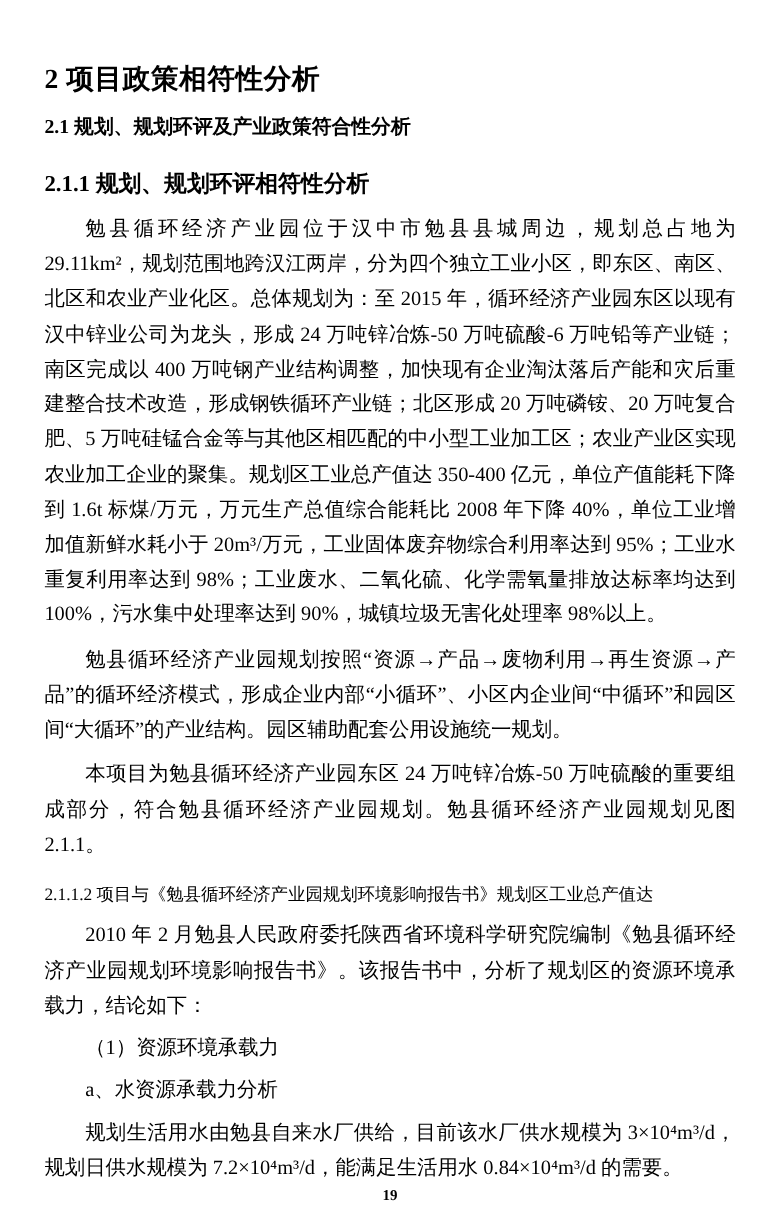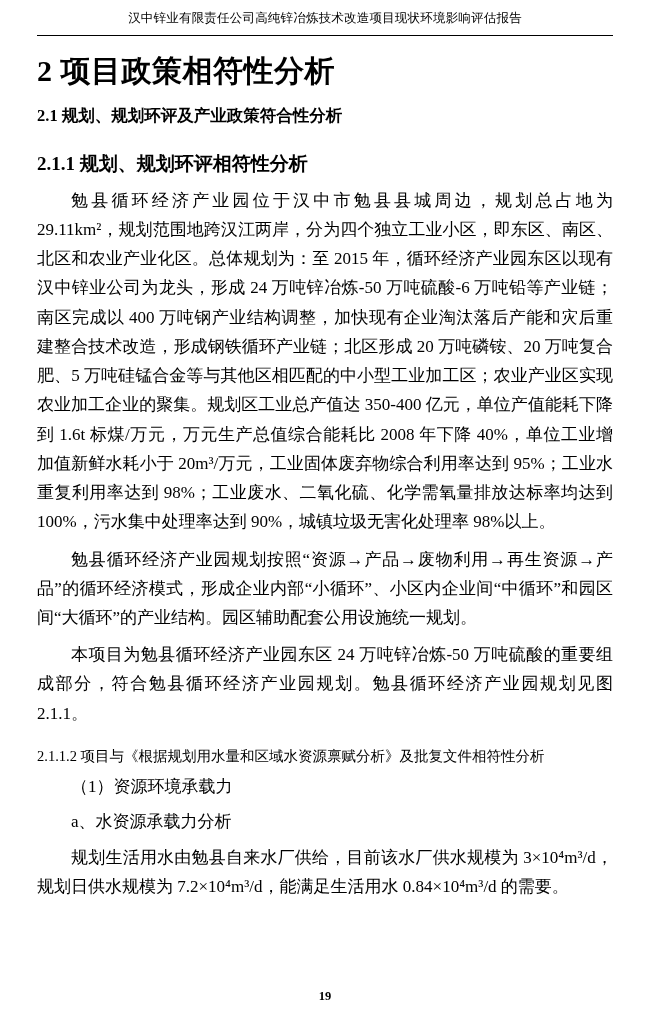--- a/index.html
+++ b/index.html
@@ -36,21 +36,21 @@
     border-top: 1px solid #000;
     height: 0;
   }
   .content {
     position: absolute;
     top: 44px;
     left: 37px;
     width: 576px;
   }
   h1.chapter {
-    font-size: 30px;
+    font-size: 23px;
     font-weight: bold;
     margin: 6px 0 0 0;
     line-height: 1.4;
     letter-spacing: 0.5px;
   }
   h2.section {
     font-size: 16.5px;
     font-weight: bold;
     margin: 12px 0 0 0;
     line-height: 1.4;
@@ -88,42 +88,39 @@
     text-align: center;
     font-size: 12.5px;
     font-weight: bold;
   }
 </style>
 </head>
 <body>
 
 <div class="page">
 
-  <div class="header">
-    <div class="header-title">汉中锌业有限责任公司高纯锌冶炼技术改造项目现状环境影响评估报告</div>
-    <div class="header-rule"></div>
-  </div>
 
   <div class="content">
 
     <h1 class="chapter">2  项目政策相符性分析</h1>
 
     <h2 class="section">2.1 规划、规划环评及产业政策符合性分析</h2>
 
     <h3 class="subsection">2.1.1 规划、规划环评相符性分析</h3>
 
 
     <p class="body indent">勉县循环经济产业园位于汉中市勉县县城周边，规划总占地为 29.11km²，规划范围地跨汉江两岸，分为四个独立工业小区，即东区、南区、北区和农业产业化区。总体规划为：至 2015 年，循环经济产业园东区以现有汉中锌业公司为龙头，形成 24 万吨锌冶炼-50 万吨硫酸-6 万吨铅等产业链；南区完成以 400 万吨钢产业结构调整，加快现有企业淘汰落后产能和灾后重建整合技术改造，形成钢铁循环产业链；北区形成 20 万吨磷铵、20 万吨复合肥、5 万吨硅锰合金等与其他区相匹配的中小型工业加工区；农业产业区实现农业加工企业的聚集。规划区工业总产值达 350-400 亿元，单位产值能耗下降到 1.6t 标煤/万元，万元生产总值综合能耗比 2008 年下降 40%，单位工业增加值新鲜水耗小于 20m³/万元，工业固体废弃物综合利用率达到 95%；工业水重复利用率达到 98%；工业废水、二氧化硫、化学需氧量排放达标率均达到 100%，污水集中处理率达到 90%，城镇垃圾无害化处理率 98%以上。</p>
 
     <p class="body indent">勉县循环经济产业园规划按照“资源→产品→废物利用→再生资源→产品”的循环经济模式，形成企业内部“小循环”、小区内企业间“中循环”和园区间“大循环”的产业结构。园区辅助配套公用设施统一规划。</p>
 
     <p class="body indent">本项目为勉县循环经济产业园东区 24 万吨锌冶炼-50 万吨硫酸的重要组成部分，符合勉县循环经济产业园规划。勉县循环经济产业园规划见图 2.1.1。</p>
 
-    <h4 class="subsubsection">2.1.1.2  项目与《根据规划用水量和区域水资源禀赋分析》及批复文件相符性分析</h4>
+    <h4 class="subsubsection">2.1.1.2  项目与《勉县循环经济产业园规划环境影响报告书》规划区工业总产值达</h4>
 
+    <p class="body indent">2010 年 2 月勉县人民政府委托陕西省环境科学研究院编制《勉县循环经济产业园规划环境影响报告书》。该报告书中，分析了规划区的资源环境承载力，结论如下：</p>
 
     <p class="body indent tight">（1）资源环境承载力</p>
 
     <p class="body indent tight">a、水资源承载力分析</p>
 
     <p class="body indent tight">规划生活用水由勉县自来水厂供给，目前该水厂供水规模为 3×10⁴m³/d，规划日供水规模为 7.2×10⁴m³/d，能满足生活用水 0.84×10⁴m³/d 的需要。</p>
 
 
   </div>
 

